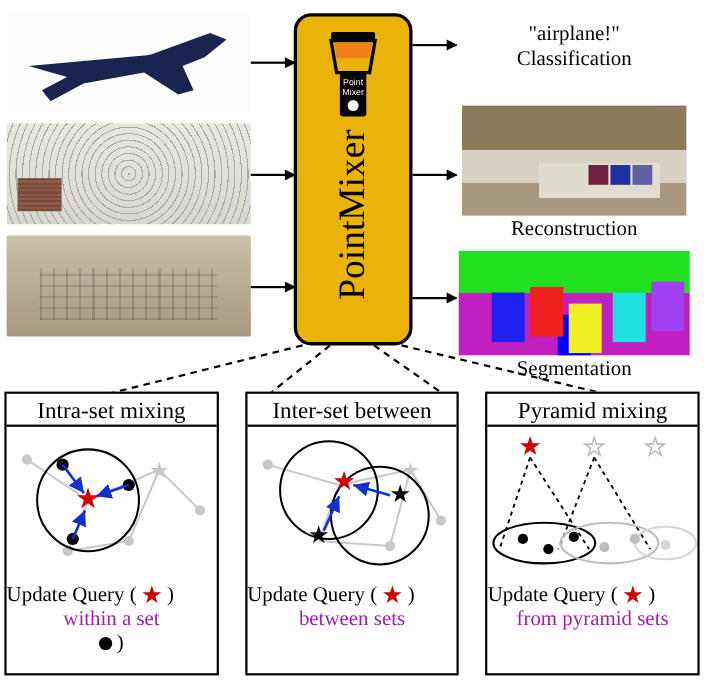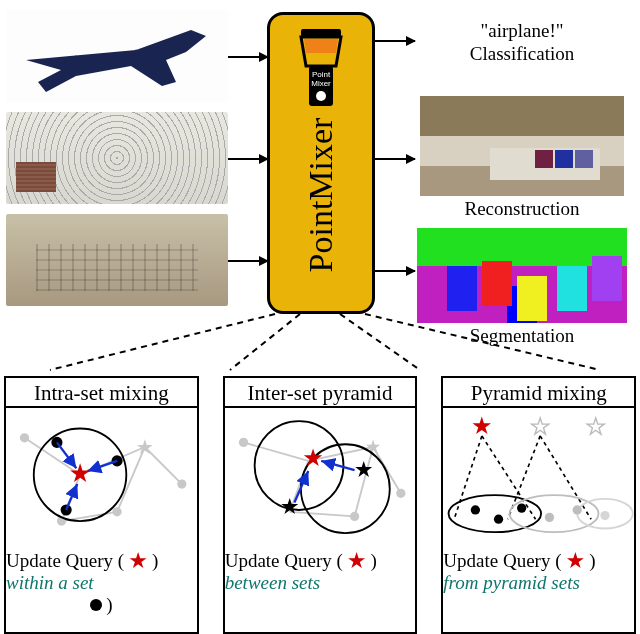--- a/index.html
+++ b/index.html
@@ -121,21 +121,21 @@
     content:""; position:absolute; left:30px; top:38px; width:30px; height:45px; background:#2020f0;
     box-shadow: 35px -5px 0 0 #f02020, 70px 10px 0 0 #f0f020,
                 110px 0 0 0 #20e0e0, 145px -10px 0 0 #a040f0, 60px 20px 0 0 #0000ff;
   }
 
   .dashed-lines { position: absolute; left: 0; top: 310px; width: 640px; height: 80px; }
 
   .bottom-row {
     position: absolute;
     left: 4px;
-    top: 376px;
+    top: 356px;
     width: 632px;
     display: flex;
     gap: 24px;
   }
   .mix-panel {
     flex: 1;
     border: 2px solid #000;
     height: 258px;
     position: relative;
     background: #fff;
@@ -155,24 +155,23 @@
   .bg-net { position:absolute; inset:0; }
   .query-line {
     text-align: center;
     font-size: 19px;
     display: flex;
     justify-content: flex-start;
     align-items: center;
     gap: 4px;
   }
   .query-sub {
-    text-align: left;
+    text-align: center;
     font-size: 19px;
-    font-style: italic;
-    color: #0f766e;
+    color: #a21caf;
     line-height: 1.15;
   }
   .query-using {
     text-align: center;
     font-size: 19px;
     display: flex;
     justify-content: center;
     align-items: center;
     gap: 4px;
   }
@@ -295,21 +294,21 @@
       <span>)</span>
     </div>
     <div class="query-sub">within a set</div>
     <div class="query-using">
       <span class="dot-black"></span>
       <span>)</span>
     </div>
   </div>
 
   <div class="mix-panel">
-    <div class="mix-title">Inter-set pyramid</div>
+    <div class="mix-title">Inter-set between</div>
     <div class="mix-diagram">
       <svg class="bg-net" viewBox="0 0 206 140">
         <g stroke="#c8c8c8" stroke-width="2">
           <line x1="20" y1="35" x2="90" y2="55"></line>
             <line x1="90" y1="55" x2="160" y2="40"></line>
           <line x1="90" y1="55" x2="70" y2="110"></line>
             <line x1="160" y1="40" x2="190" y2="90"></line>
           <line x1="70" y1="110" x2="140" y2="115"></line>
             <line x1="160" y1="40" x2="140" y2="115"></line>
         </g>

